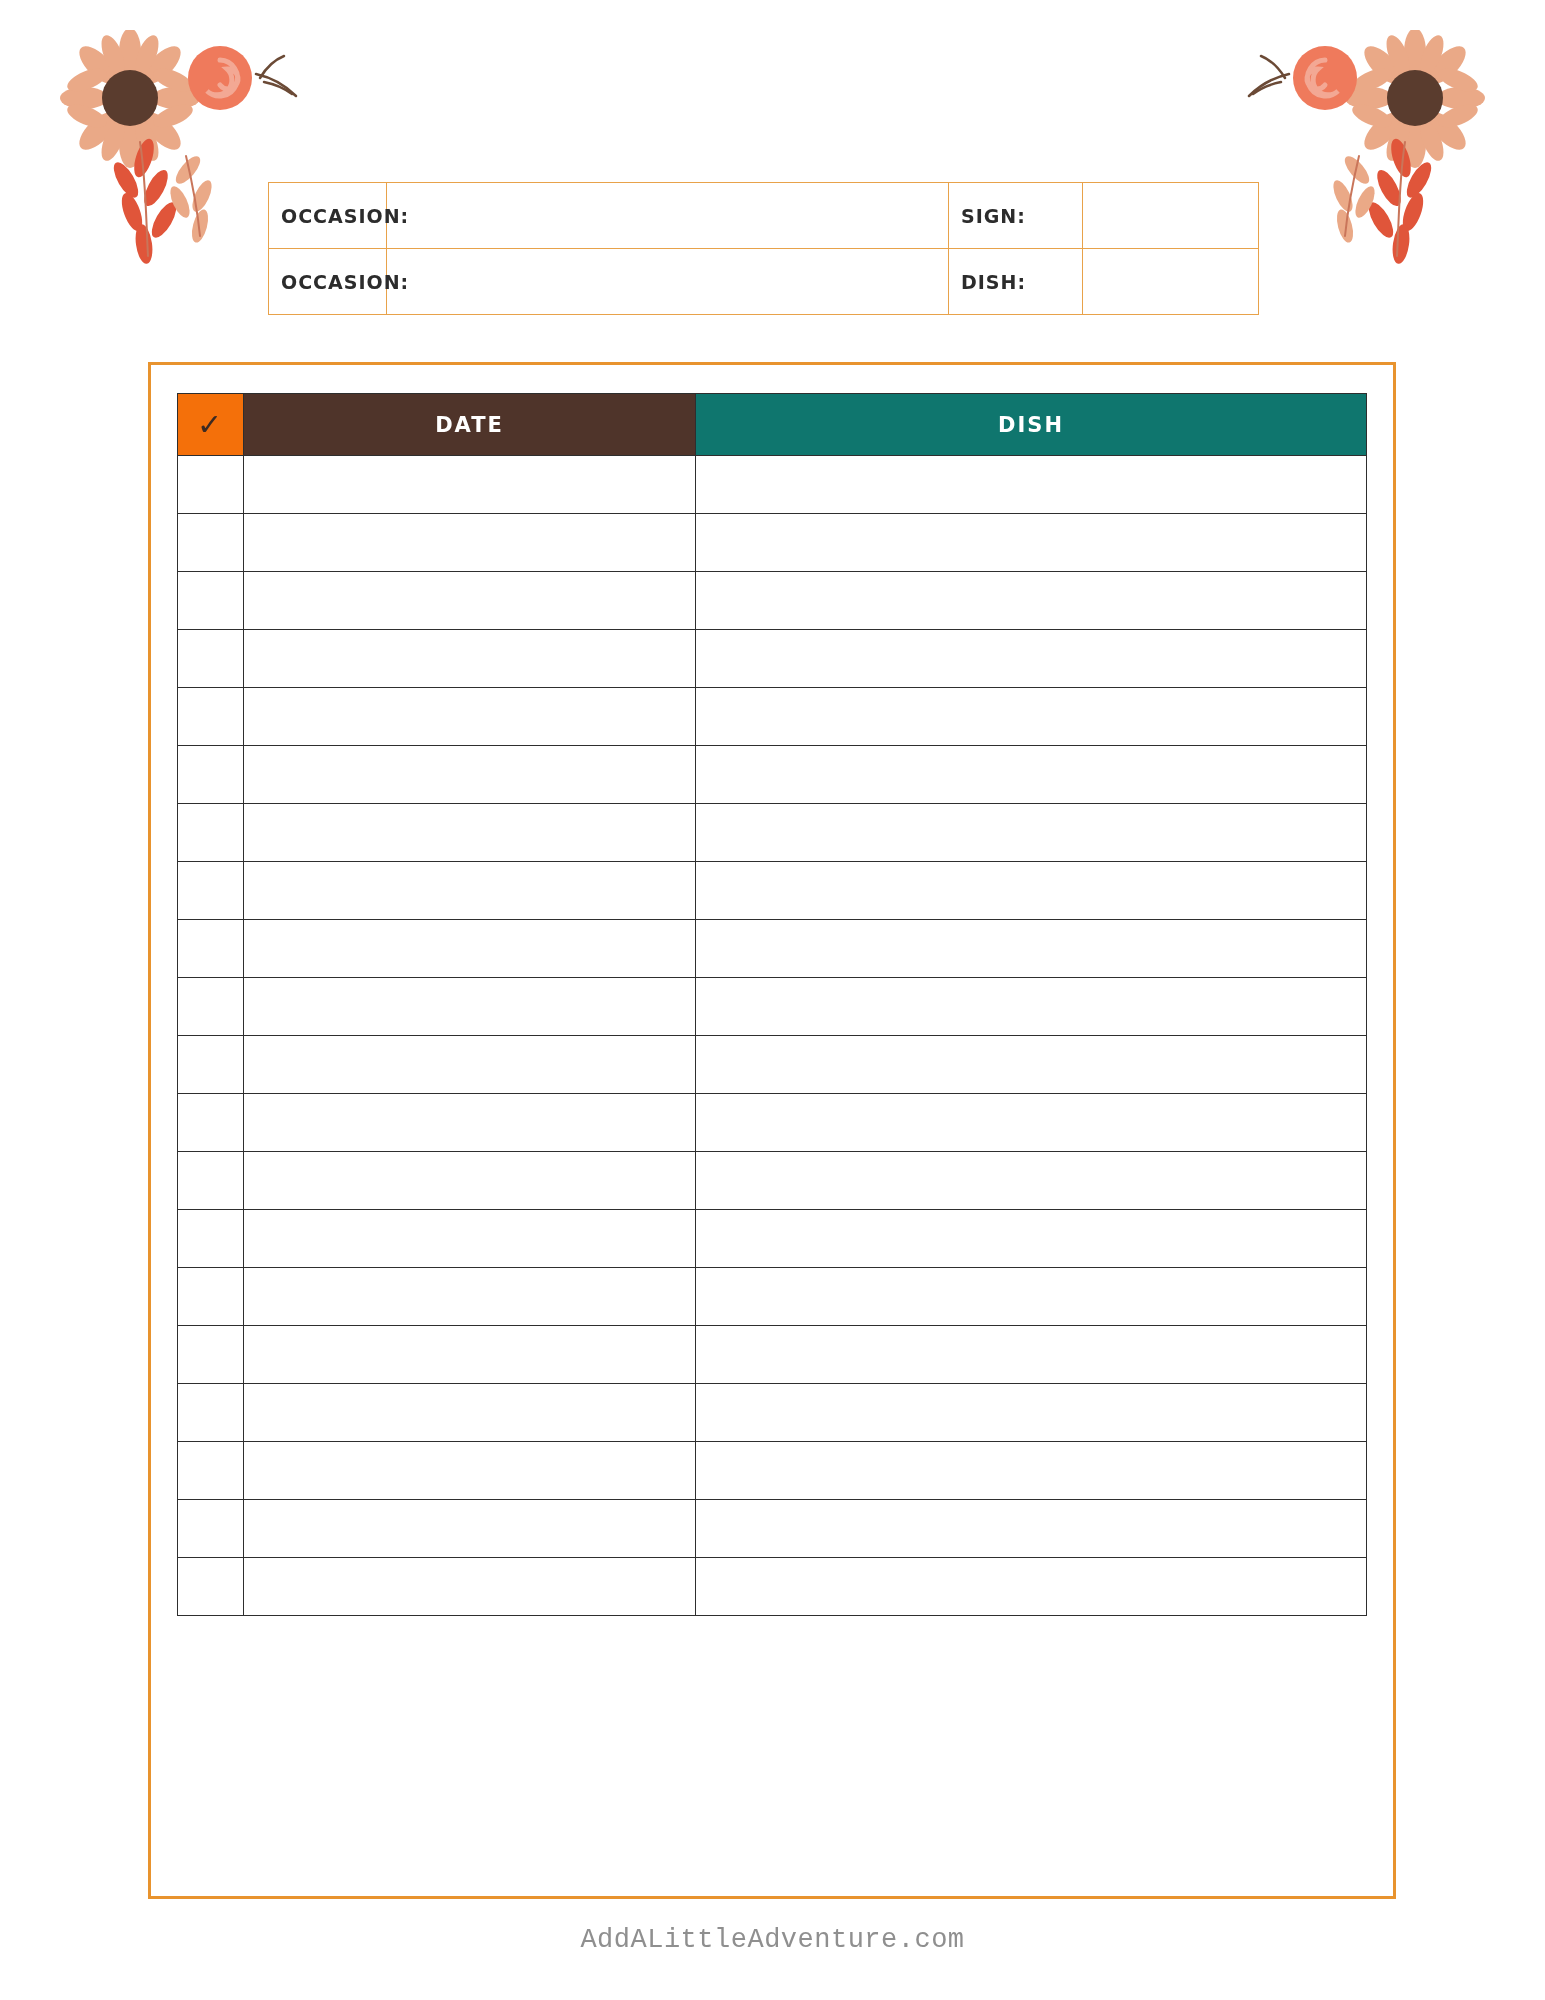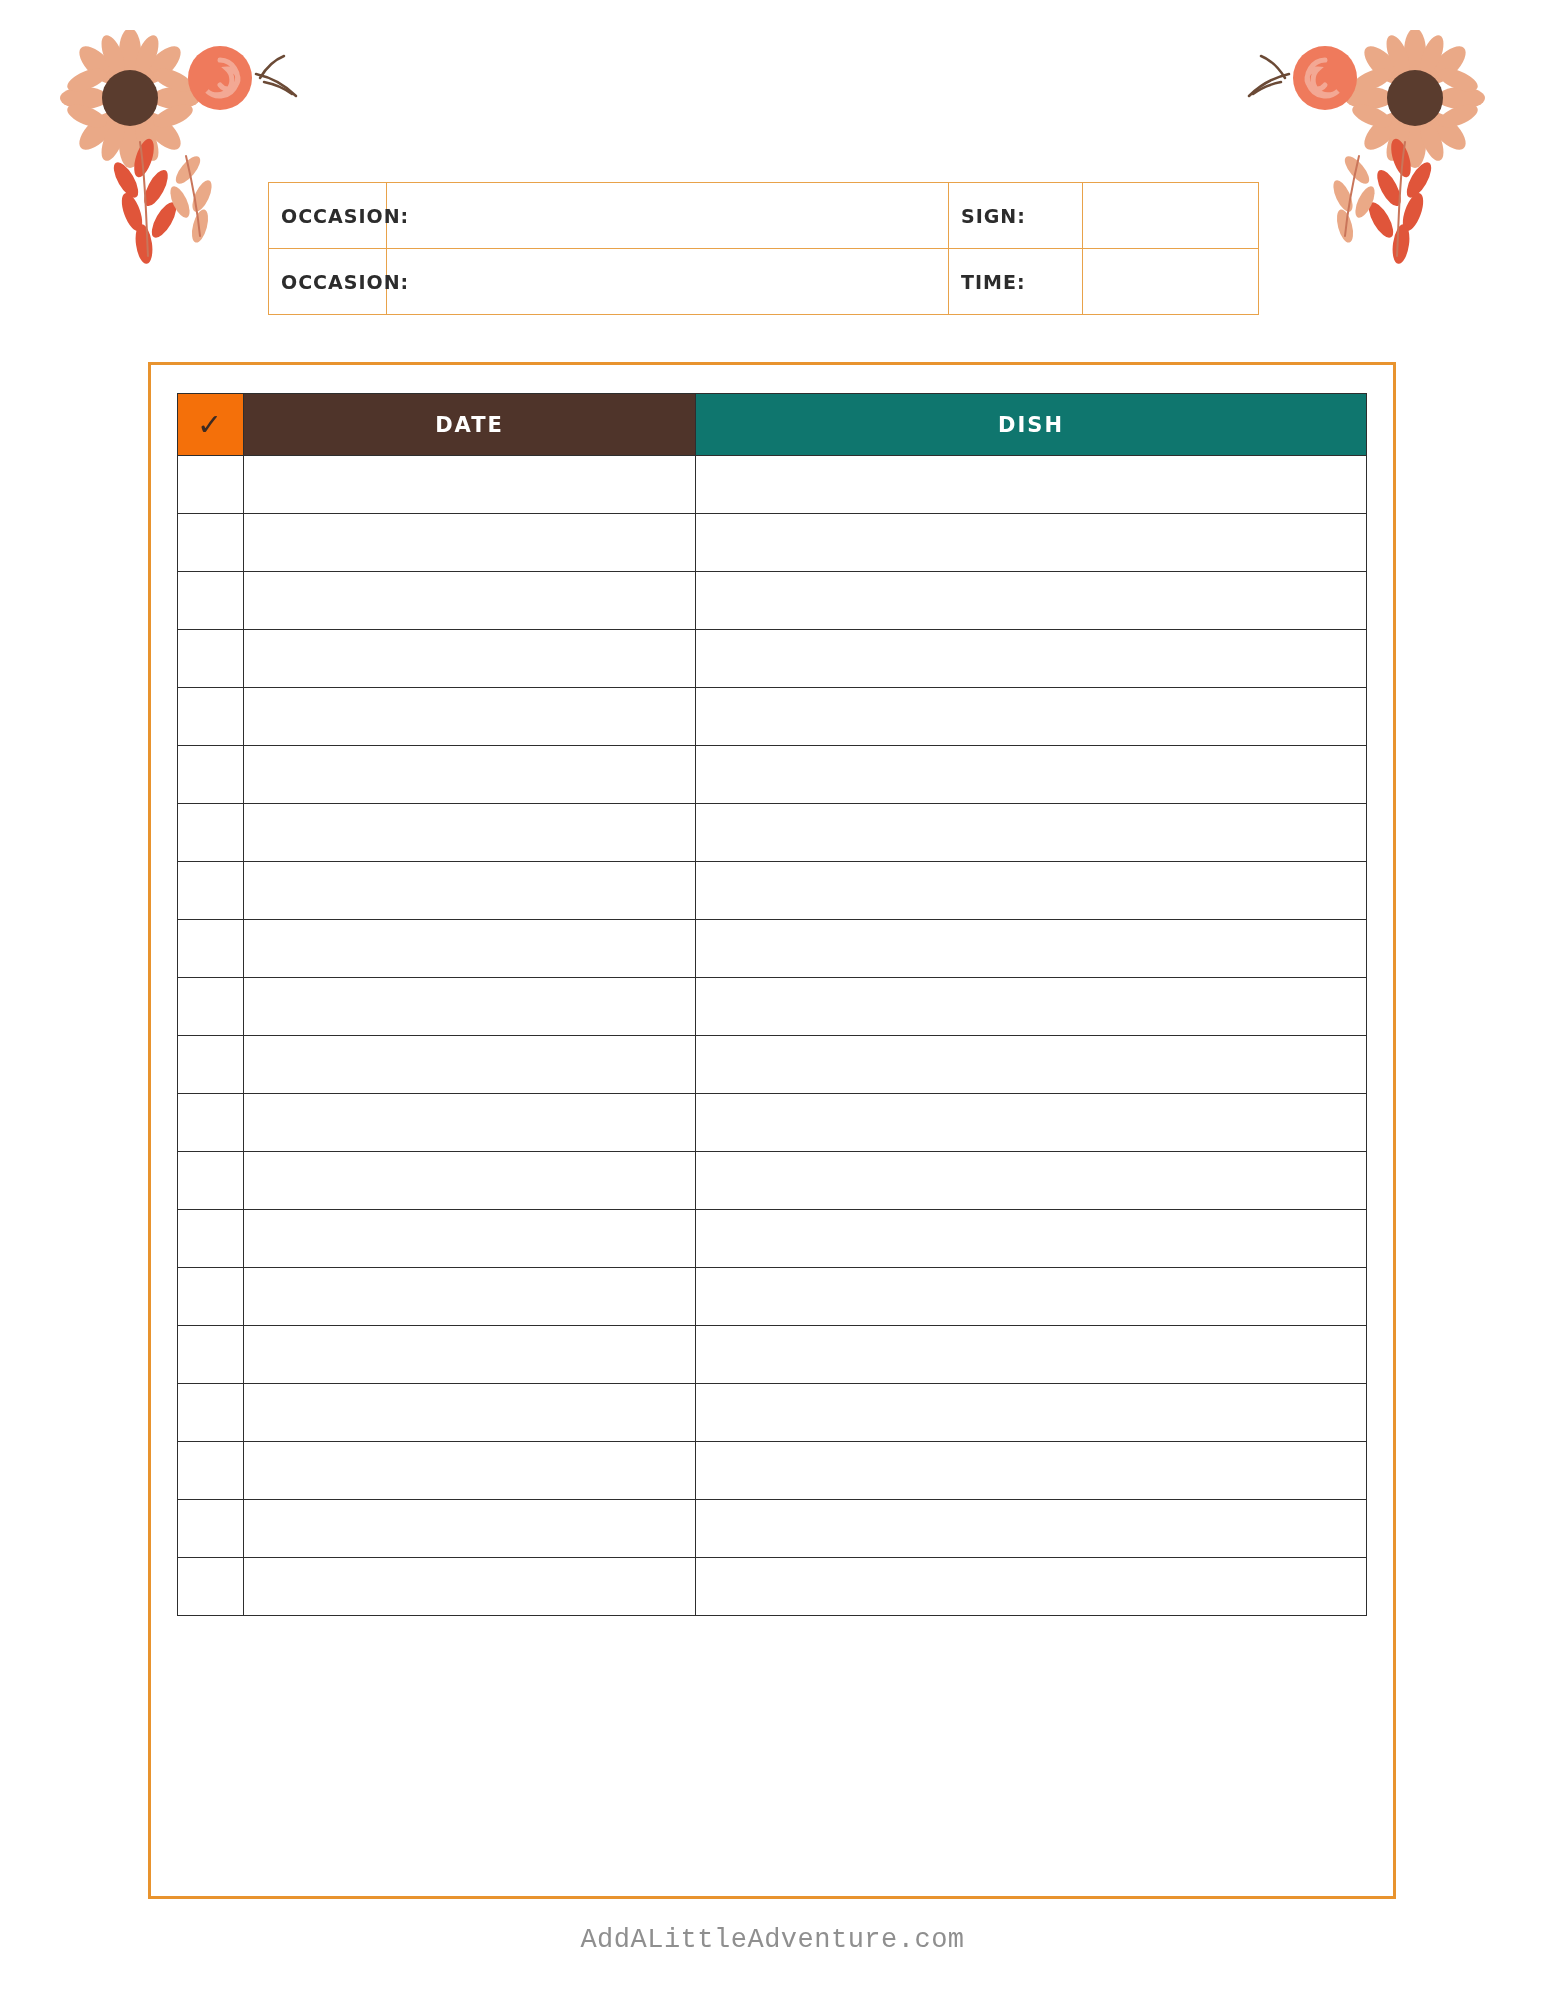--- a/index.html
+++ b/index.html
@@ -246,21 +246,21 @@
     <tbody>
       <tr>
         <td class="lbl-occ">OCCASION:</td>
         <td class="val-occ blank"></td>
         <td class="lbl-date">SIGN:</td>
         <td class="val-date blank"></td>
       </tr>
       <tr>
         <td class="lbl-occ">OCCASION:</td>
         <td class="val-occ blank"></td>
-        <td class="lbl-date">TIME:</td>
+        <td class="lbl-date">DISH:</td>
         <td class="val-date blank"></td>
       </tr>
     </tbody>
   </table>
 
   <div class="frame">
     <table class="signup">
       <thead>
         <tr>
           <th class="col-check">

